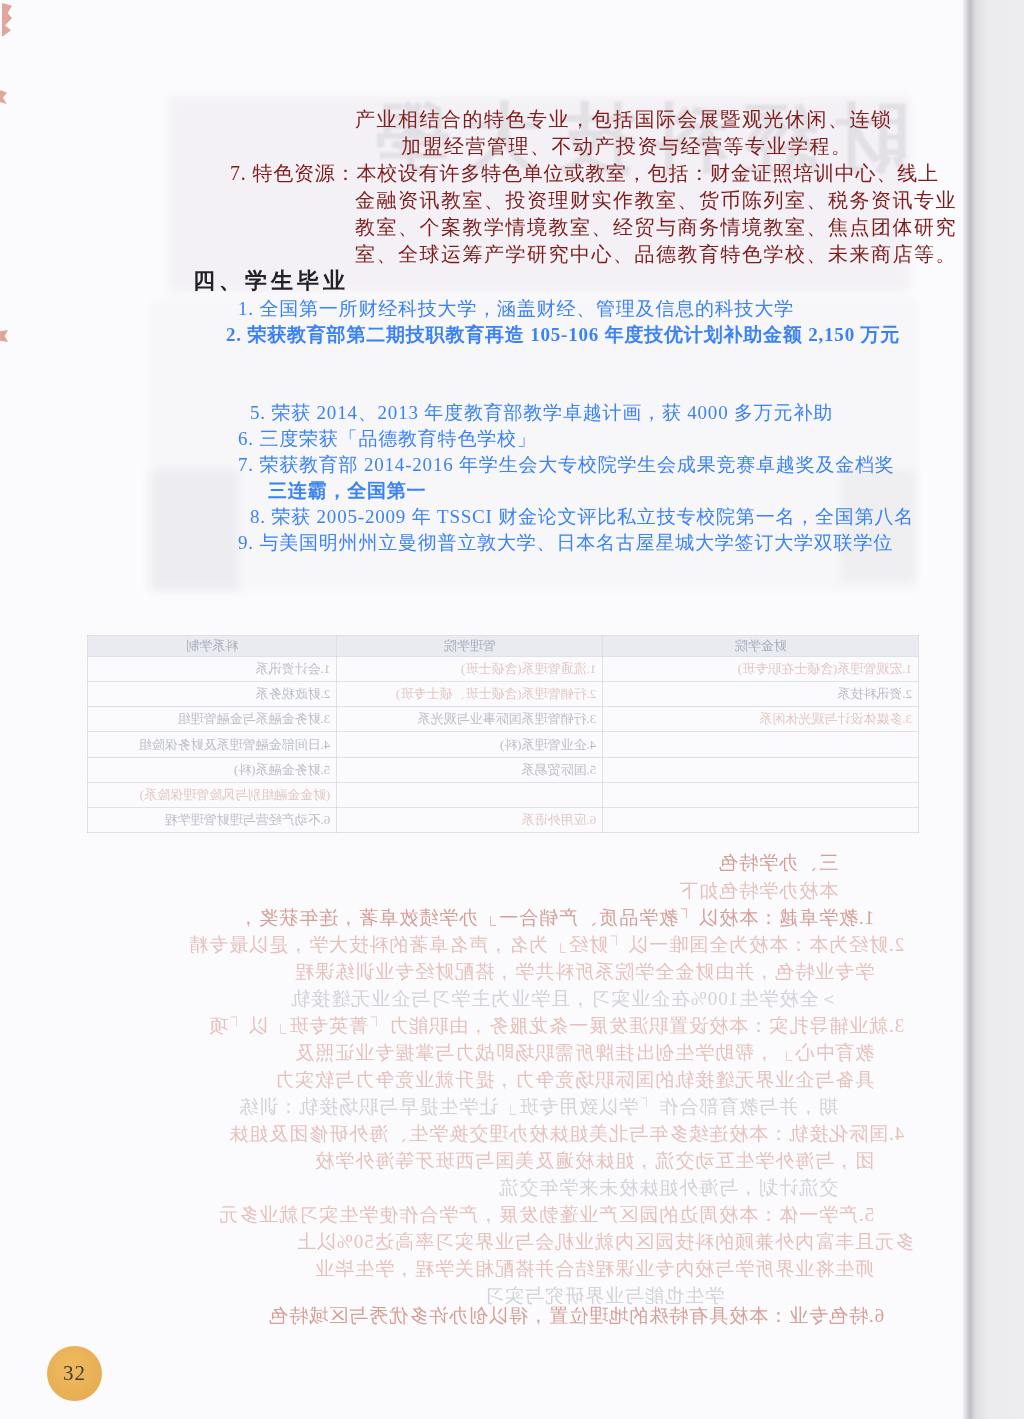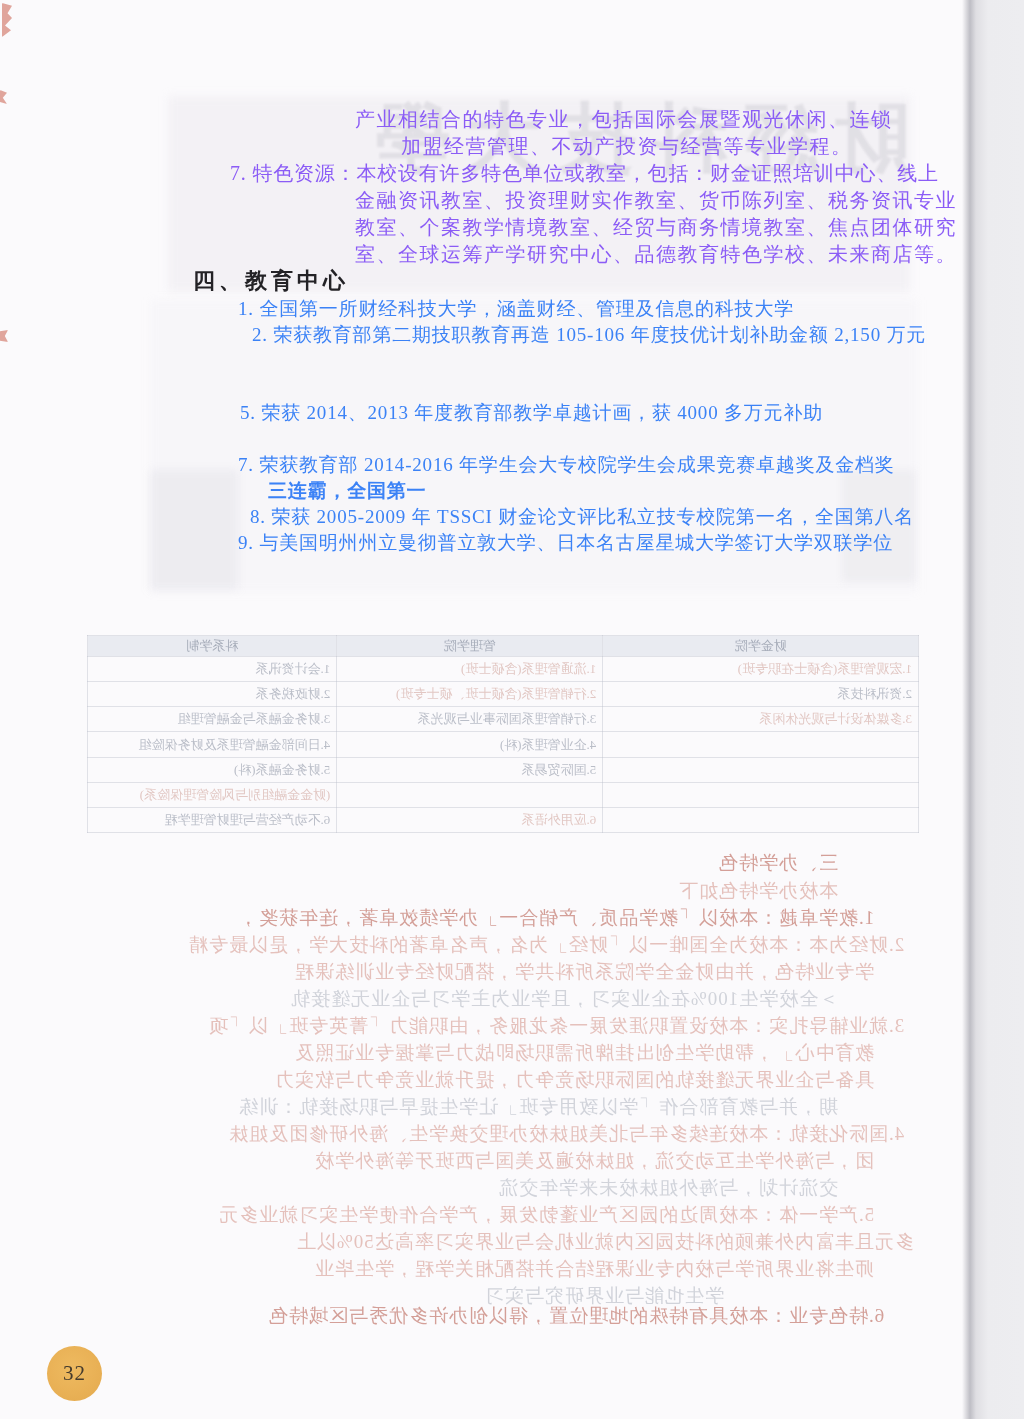--- a/index.html
+++ b/index.html
@@ -55,21 +55,21 @@
   }
   .g-red1{color:rgba(205,132,120,0.48);}
   .g-red2{color:rgba(188,104,90,0.62);}
   .g-gray{color:rgba(150,158,172,0.42);}
   .edge-mark{position:absolute;background:rgba(198,80,60,0.50);border-radius:1px;}
   .em1{left:2px;top:3px;width:10px;height:34px;clip-path:polygon(0 0,100% 8%,55% 30%,100% 44%,30% 66%,90% 80%,0 100%);}
   .em2{left:0px;top:90px;width:7px;height:14px;clip-path:polygon(0 0,100% 20%,40% 55%,100% 100%,0 85%);}
   .em3{left:0px;top:330px;width:8px;height:12px;clip-path:polygon(0 10%,100% 0,60% 50%,100% 100%,0 90%);}
   
   .txt{position:absolute;white-space:nowrap;}
-  .black-line{font-size:20px;letter-spacing:1.5px;color:#8b5cf6;}
+  .black-line{font-size:20px;letter-spacing:1.5px;color:#7f1d1d;}
   .heading{font-size:22px;font-weight:bold;letter-spacing:4px;color:#232226;}
   .red-line{font-size:19px;letter-spacing:0.8px;color:#3b82f6;}
   
   .badge{
     position:absolute;left:47px;top:1346px;width:55px;height:55px;border-radius:50%;
     background:radial-gradient(circle at 45% 40%, #eeba60 0%, #e9b156 55%, #e3a94e 100%);
     display:flex;align-items:center;justify-content:center;
   }
   .badge span{font-size:21px;color:#453b2d;letter-spacing:1px;}
 </style>
@@ -162,25 +162,26 @@
 
   <div class="edge-band"></div>
 
   <div class="txt black-line" style="left:355px;top:106px;">产业相结合的特色专业，包括国际会展暨观光休闲、连锁</div>
   <div class="txt black-line" style="left:355px;top:133px;margin-left:46px;">加盟经营管理、不动产投资与经营等专业学程。</div>
   <div class="txt black-line" style="left:230px;top:160px;letter-spacing:0.8px;">7. 特色资源：本校设有许多特色单位或教室，包括：财金证照培训中心、线上</div>
   <div class="txt black-line" style="left:355px;top:187px;">金融资讯教室、投资理财实作教室、货币陈列室、税务资讯专业</div>
   <div class="txt black-line" style="left:355px;top:214px;">教室、个案教学情境教室、经贸与商务情境教室、焦点团体研究</div>
   <div class="txt black-line" style="left:355px;top:241px;">室、全球运筹产学研究中心、品德教育特色学校、未来商店等。</div>
 
-  <div class="txt heading" style="left:193px;top:266px;">四、教育中心</div>
+  <div class="txt heading" style="left:193px;top:266px;">四、学生毕业</div>
 
   <div class="txt red-line" style="left:238px;top:296px;">1. 全国第一所财经科技大学，涵盖财经、管理及信息的科技大学</div>
-  <div class="txt red-line" style="left:252px;top:322px;">2. 荣获教育部第二期技职教育再造 105-106 年度技优计划补助金额 2,150 万元</div>
-  <div class="txt red-line" style="left:240px;top:400px;">5. 荣获 2014、2013 年度教育部教学卓越计画，获 4000 多万元补助</div>
+  <div class="txt red-line" style="left:226px;top:322px;font-weight:bold;">2. 荣获教育部第二期技职教育再造 105-106 年度技优计划补助金额 2,150 万元</div>
+  <div class="txt red-line" style="left:250px;top:400px;">5. 荣获 2014、2013 年度教育部教学卓越计画，获 4000 多万元补助</div>
+  <div class="txt red-line" style="left:238px;top:426px;">6. 三度荣获「品德教育特色学校」</div>
   <div class="txt red-line" style="left:238px;top:452px;">7. 荣获教育部 2014-2016 年学生会大专校院学生会成果竞赛卓越奖及金档奖</div>
   <div class="txt red-line" style="left:268px;top:478px;font-weight:bold;">三连霸，全国第一</div>
   <div class="txt red-line" style="left:238px;top:504px;margin-left:12px;">8. 荣获 2005-2009 年 TSSCI 财金论文评比私立技专校院第一名，全国第八名</div>
   <div class="txt red-line" style="left:238px;top:530px;">9. 与美国明州州立曼彻普立敦大学、日本名古屋星城大学签订大学双联学位</div>
 
   <div class="badge">
     <span>32</span>
   </div>
 
 </div>

